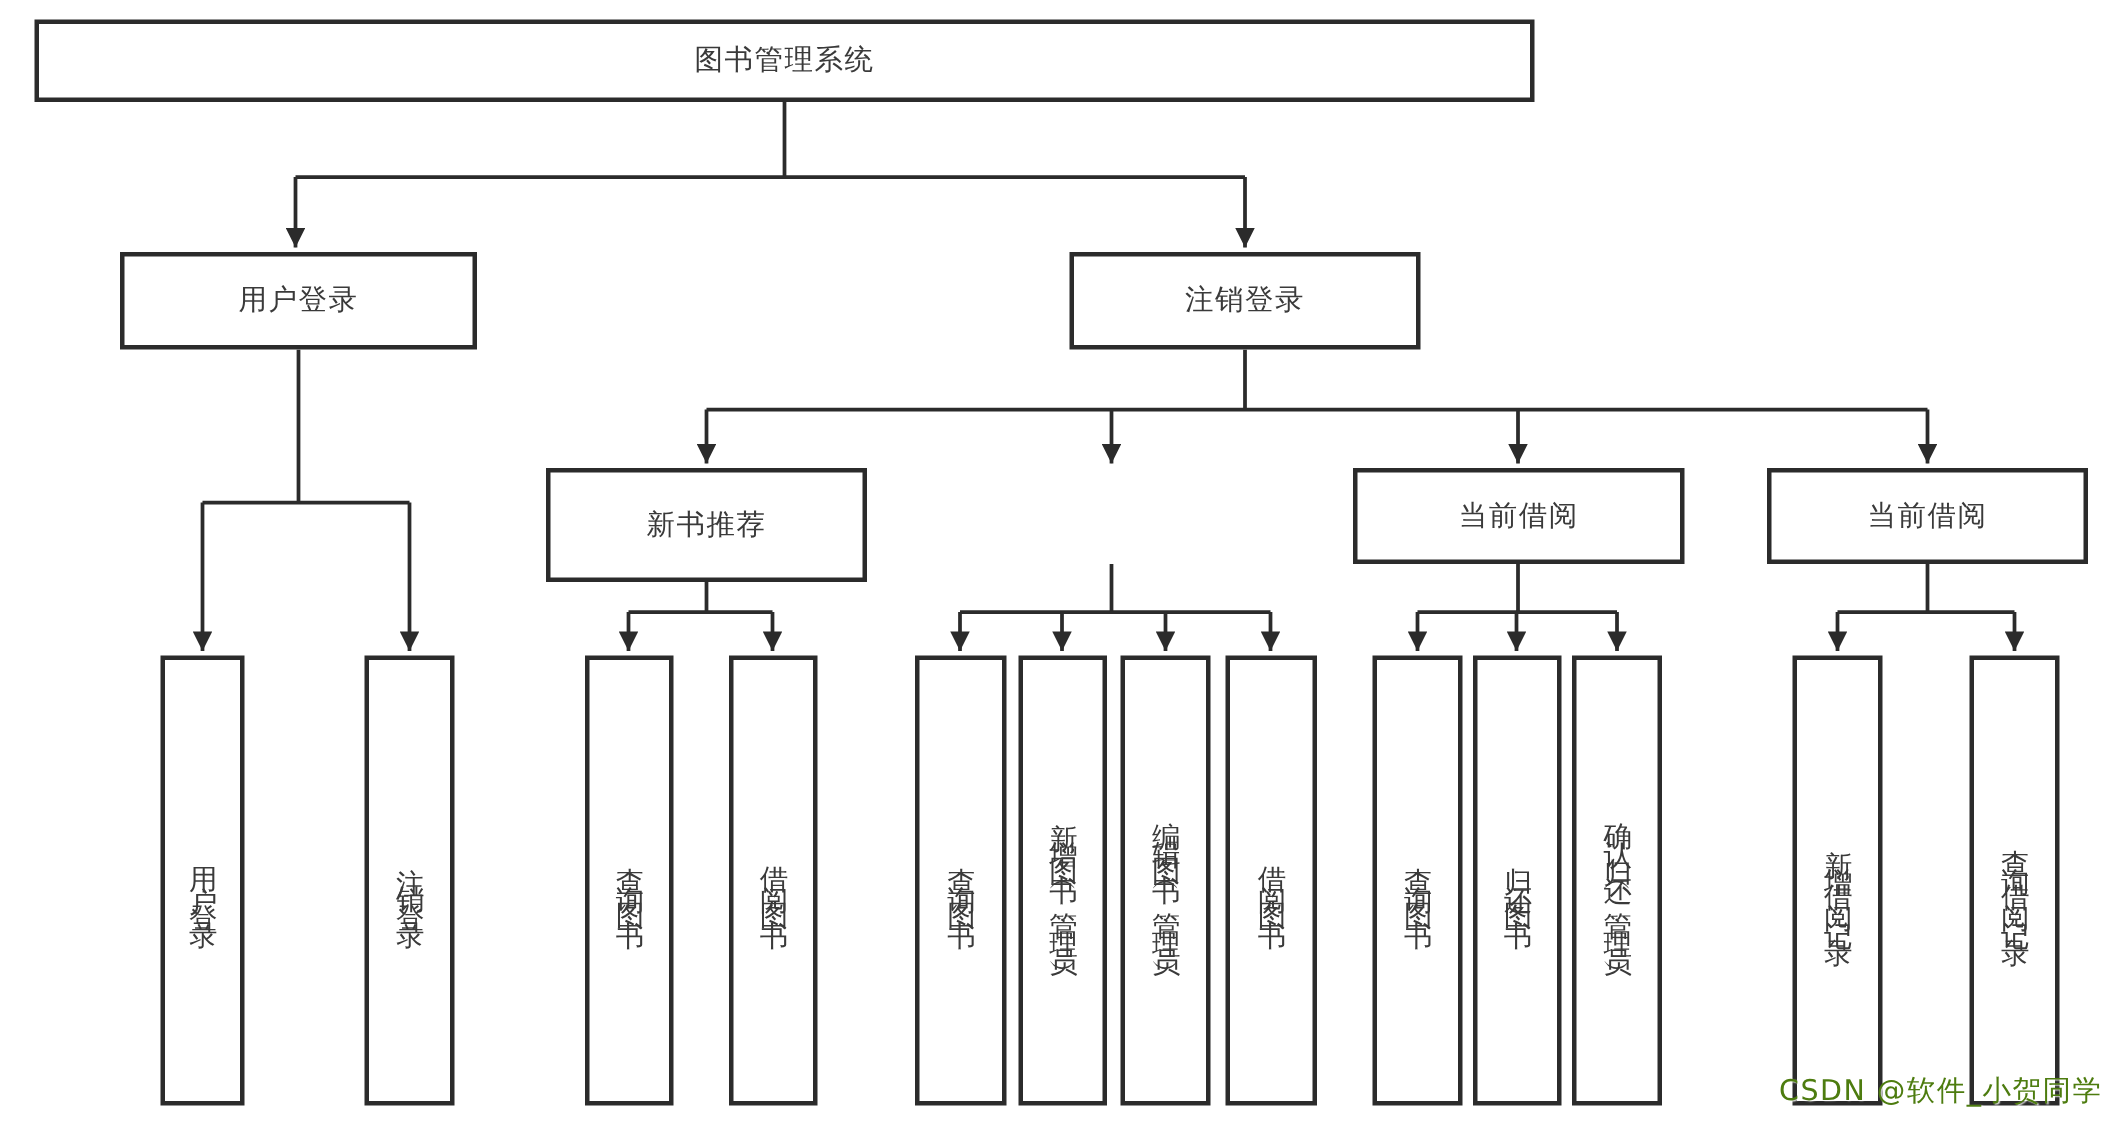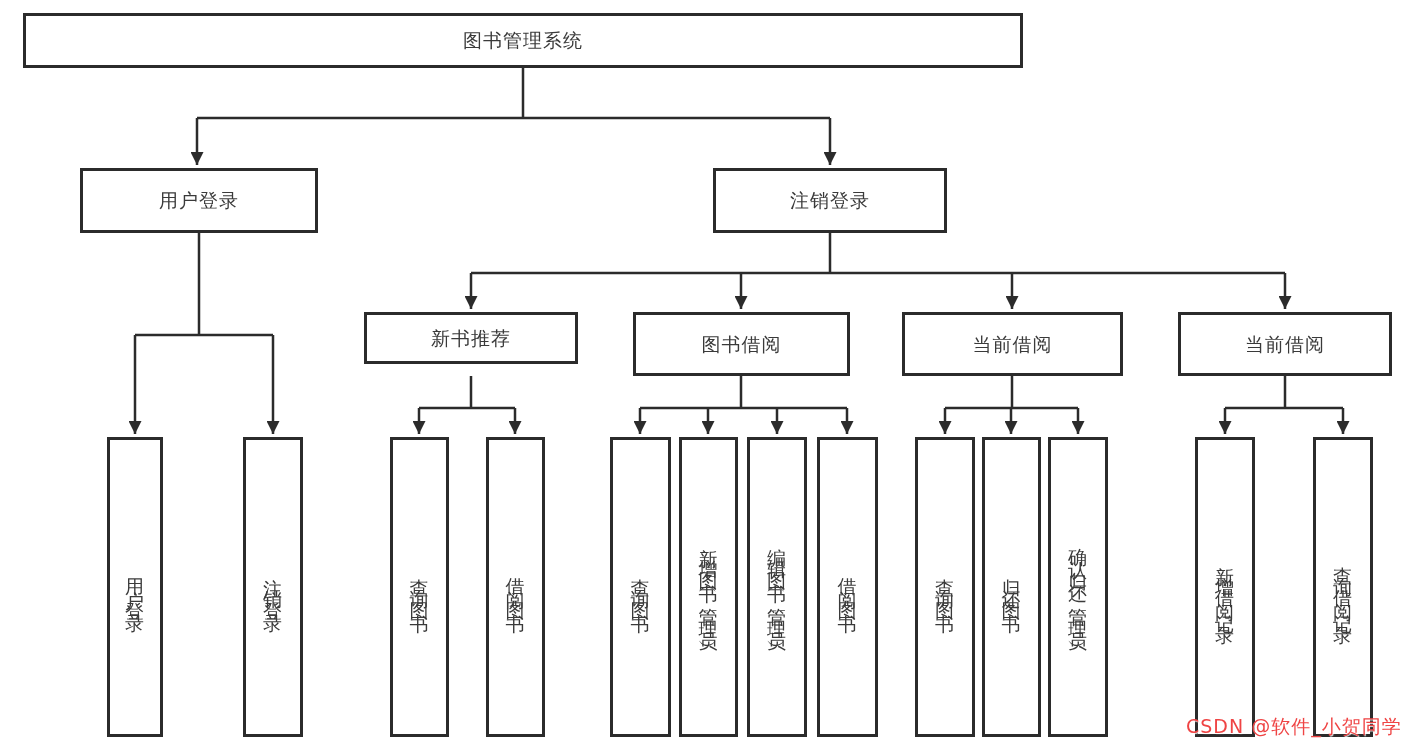--- a/index.html
+++ b/index.html
@@ -44,21 +44,21 @@
     writing-mode: vertical-rl;
     text-orientation: mixed;
     letter-spacing: 12px;
     white-space: nowrap;
   }
   .watermark {
     position: absolute;
     left: 1186px;
     top: 714px;
     font-size: 19px;
-    color: #ef4444;
+    color: #4d7c0f;
     letter-spacing: 1px;
     white-space: nowrap;
     text-shadow: 1px 1px 1px rgba(255,255,255,0.9);
     z-index: 5;
   }
 </style>
 </head>
 <body>
 
 <div id="stage">
@@ -110,25 +110,22 @@
     <span>图书管理系统</span>
   </div>
 
   <div class="box hbox" style="left:80px; top:168px; width:238px; height:65px;">
     <span>用户登录</span>
   </div>
   <div class="box hbox" style="left:713px; top:168px; width:234px; height:65px;">
     <span>注销登录</span>
   </div>
 
-  <div class="box hbox" style="left:364px; top:312px; width:214px; height:52px;justify-content:center;">
+  <div class="box hbox" style="left:364px; top:312px; width:214px; height:76px;justify-content:center;">
     <span>新书推荐</span>
-  </div>
-  <div class="box hbox" style="left:633px; top:312px; width:217px; height:64px;">
-    <span>图书借阅</span>
   </div>
   <div class="box hbox" style="left:902px; top:312px; width:221px; height:64px;justify-content:center;">
     <span>当前借阅</span>
   </div>
   <div class="box hbox" style="left:1178px; top:312px; width:214px; height:64px;">
     <span>当前借阅</span>
   </div>
 
   <div class="box vbox" style="left:107px; top:437px; width:56px; height:300px;">
     <span>用户登录</span>

